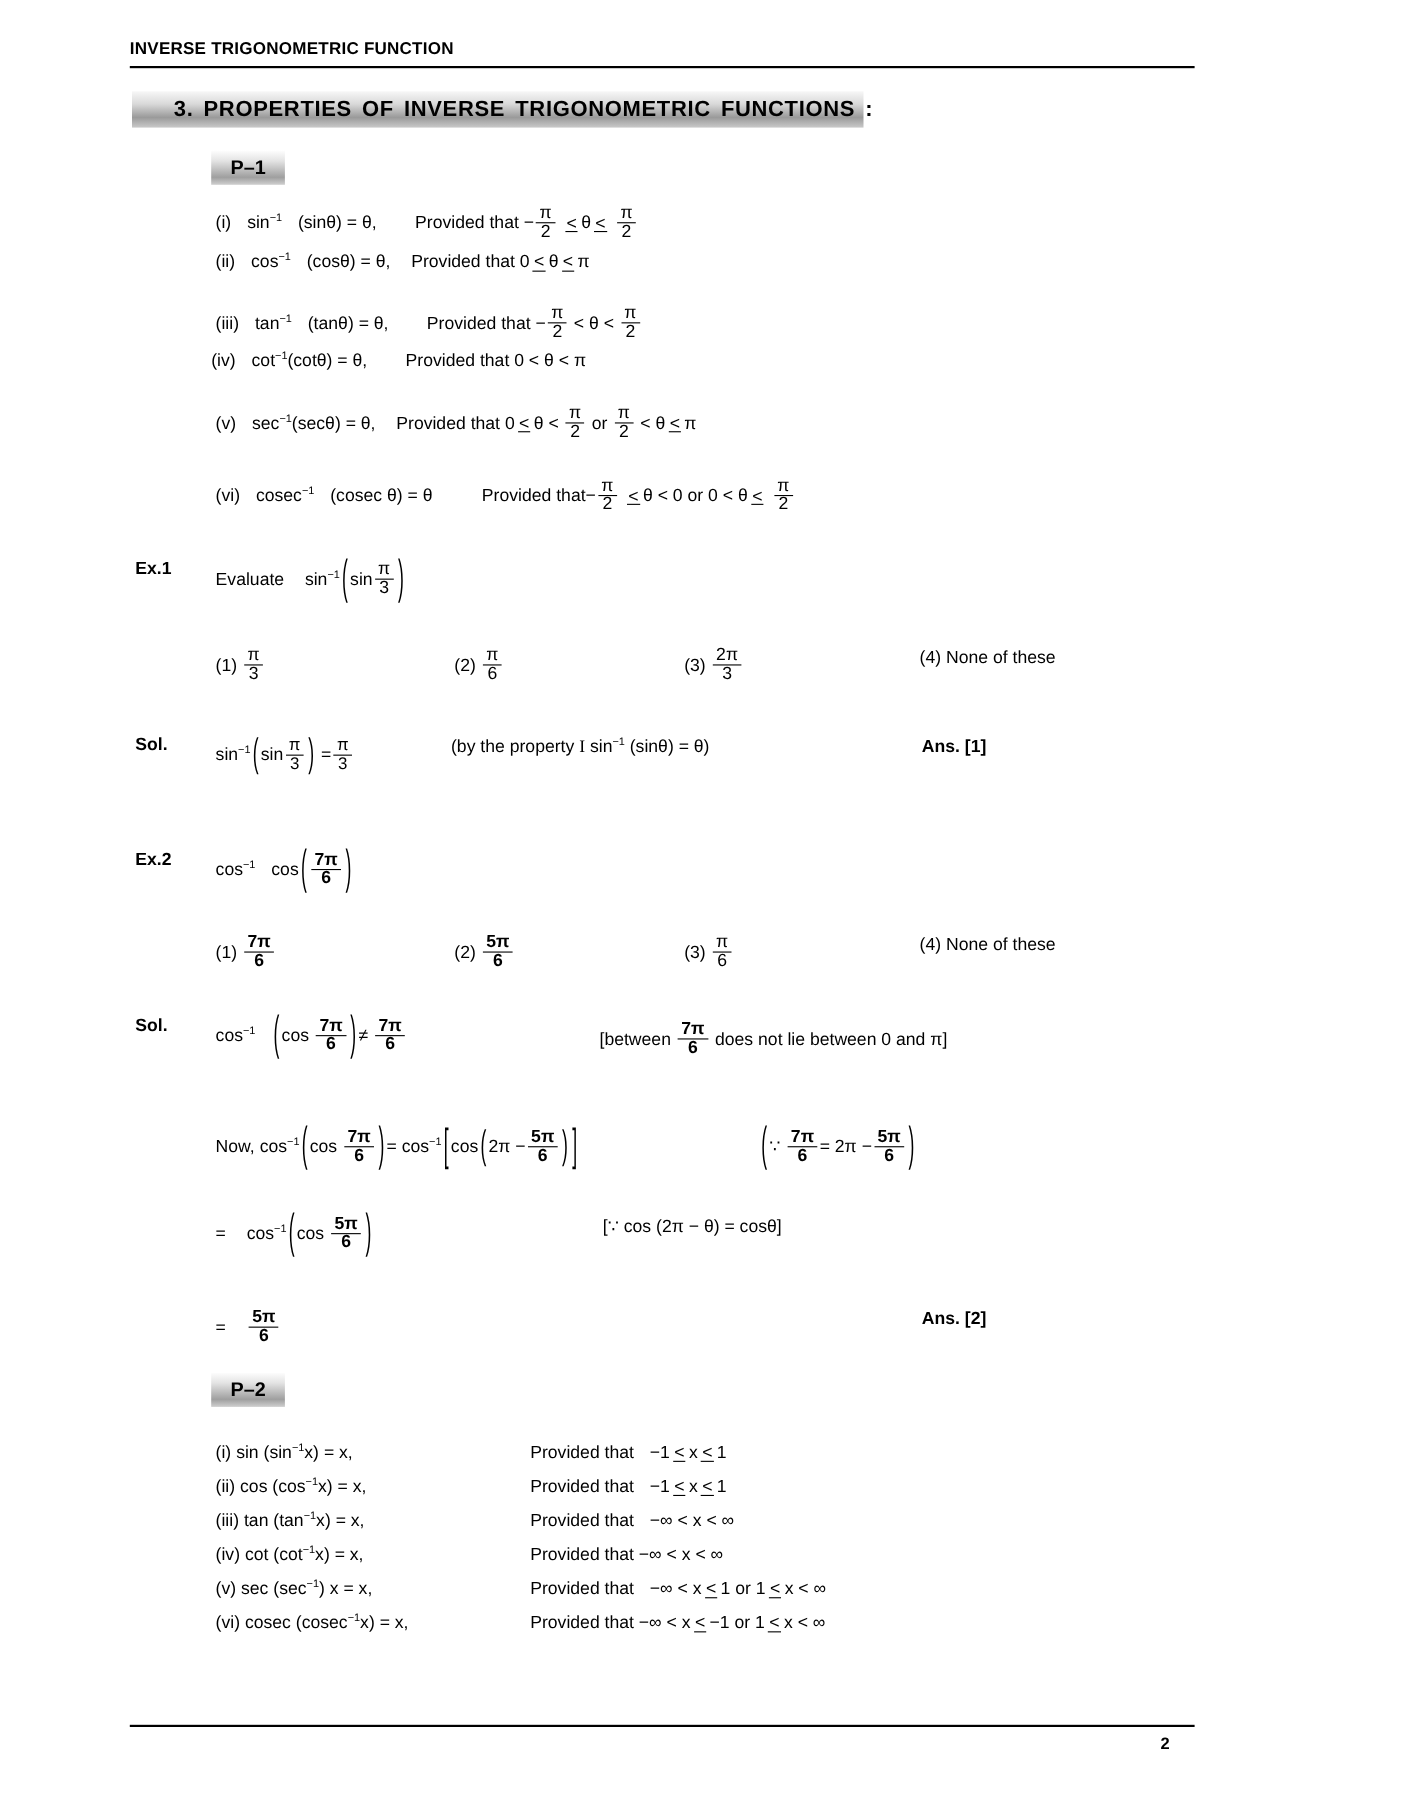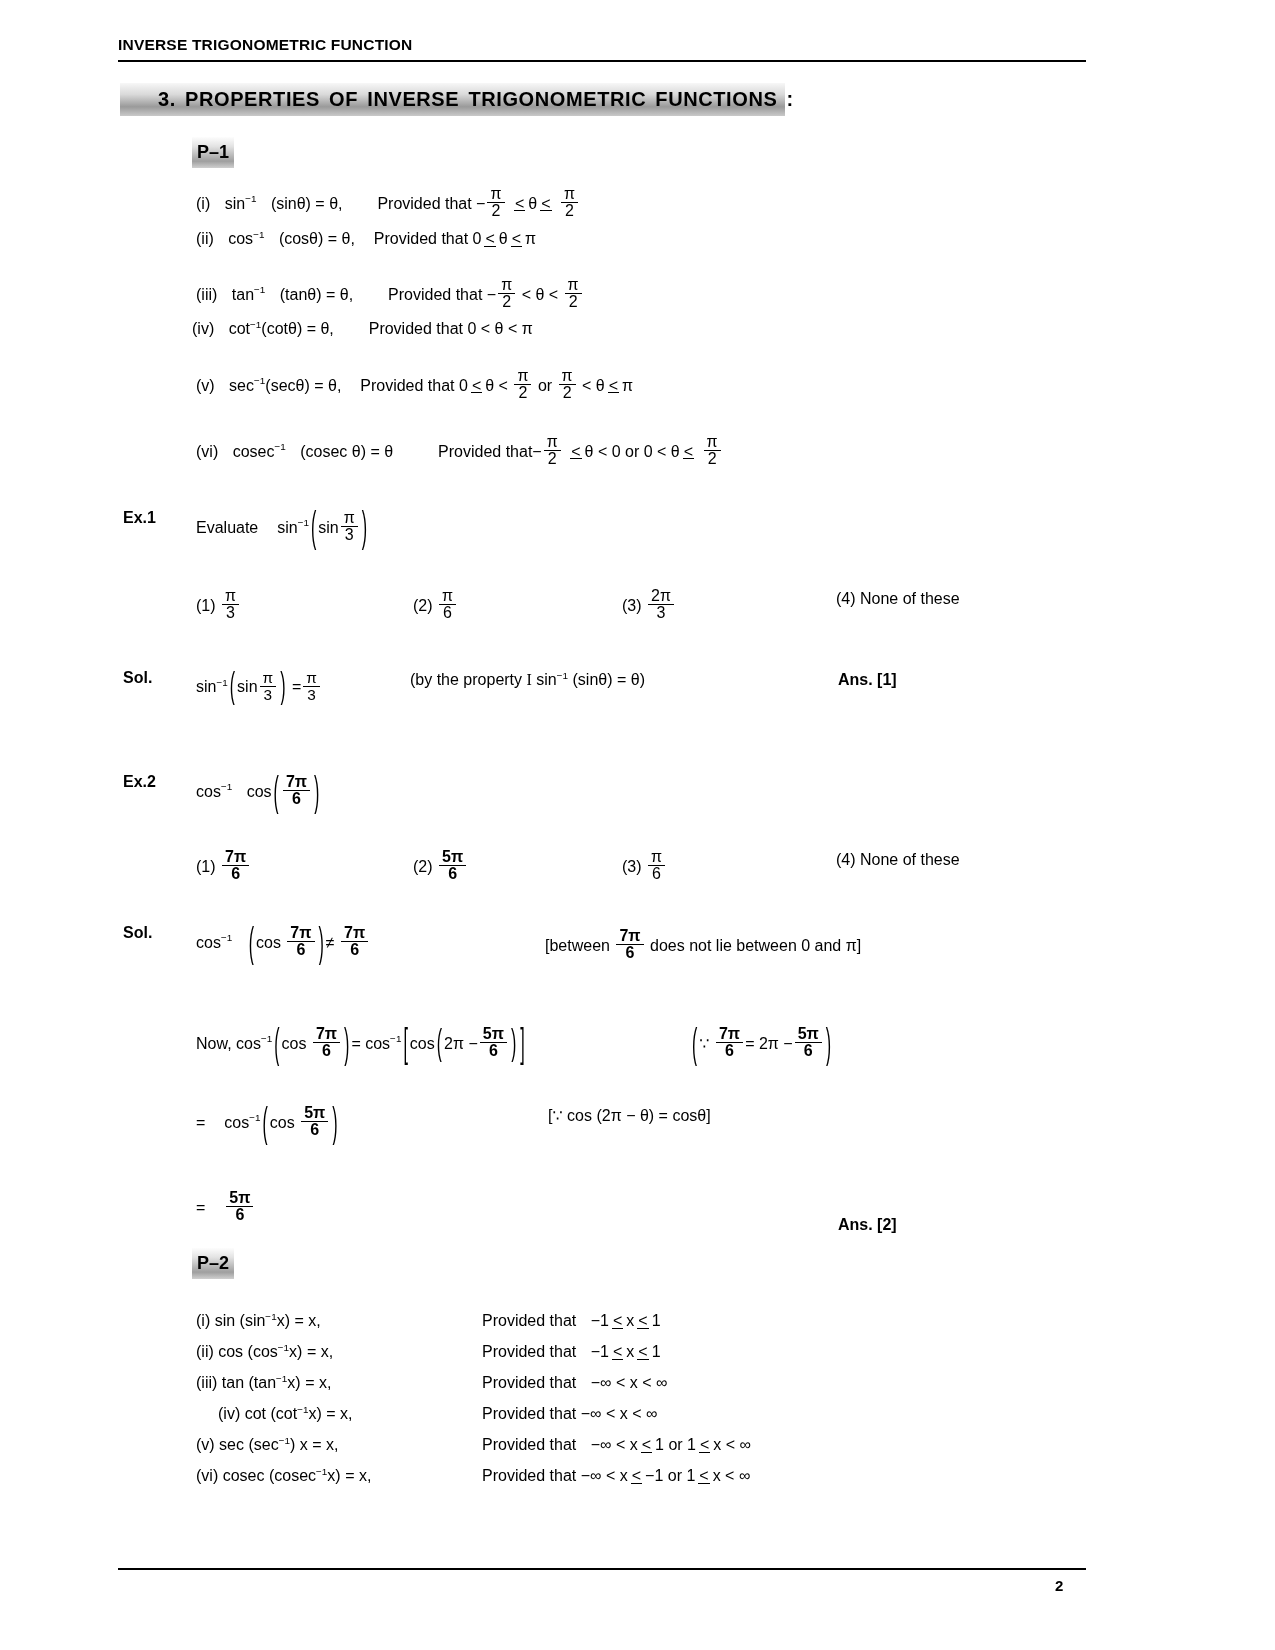--- a/index.html
+++ b/index.html
@@ -59,21 +59,21 @@
     padding-left: 14px;
     letter-spacing: 0.6px;
     word-spacing: 3px;
     white-space: nowrap;
     margin-left: 24px;
   }
 
   
   .pbadge {
     position: absolute;
-    width: 42px;
+    width: 67px;
     height: 31px;
     background: linear-gradient(to bottom, #fdfdfd 0%, #e3e3e3 30%, #9f9f9f 78%, #cfcfcf 100%);
     display: flex;
     align-items: center;
     justify-content: center;
     font-size: 18px;
     font-weight: bold;
   }
   #p1badge { top: 137px; left: 192px; }
   #p2badge { top: 1248px; left: 192px; }
@@ -327,21 +327,21 @@
     <span>cos</span><sup class="e">−1</sup><span class="par tall">(</span><span>cos</span>
     <span class="frac b"><span class="num">5π</span><span class="den">6</span></span><span class="par tall">)</span>
   </div>
   <div class="m" style="top:1108px; left:548px;">[∵ cos (2π − θ) = cosθ]</div>
 
   <div class="m" style="top:1190px; left:196px;">
     <span>=</span>
     <span class="sp"></span>
     <span class="frac b"><span class="num">5π</span><span class="den">6</span></span>
   </div>
-  <div class="m b" style="top:1192px; left:838px;margin-top:25px;">Ans. [2]</div>
+  <div class="m b" style="top:1192px; left:838px;">Ans. [2]</div>
 
   <div class="pbadge" id="p2badge">P–2</div>
 
   <div class="m" style="top:1313px; left:196px;">
     <span>(i)</span>
     <span>sin</span> (<span>sin</span><sup class="e">−1</sup><span>x</span>) <span>= x,</span>
   </div>
   <div class="m" style="top:1313px; left:482px;">
     <span>Provided that</span>
     <span class="sp"></span>−1<span class="le">&lt;</span>x<span class="le">&lt;</span>1
@@ -358,21 +358,21 @@
 
   <div class="m" style="top:1375px; left:196px;">
     <span>(iii)</span>
     <span>tan</span> (<span>tan</span><sup class="e">−1</sup><span>x</span>) <span>= x,</span>
   </div>
   <div class="m" style="top:1375px; left:482px;">
     <span>Provided that</span>
     <span class="sp"></span><span>−∞ &lt; x &lt; ∞</span>
   </div>
 
-  <div class="m" style="top:1406px; left:196px;margin-left:22px;">
+  <div class="m" style="top:1406px; left:196px;">
     <span>(iv)</span>
     <span>cot</span> (<span>cot</span><sup class="e">−1</sup><span>x</span>) <span>= x,</span>
   </div>
   <div class="m" style="top:1406px; left:482px;">
     <span>Provided that</span>
     <span>−∞ &lt; x &lt; ∞</span>
   </div>
 
   <div class="m" style="top:1437px; left:196px;">
     <span>(v)</span>

